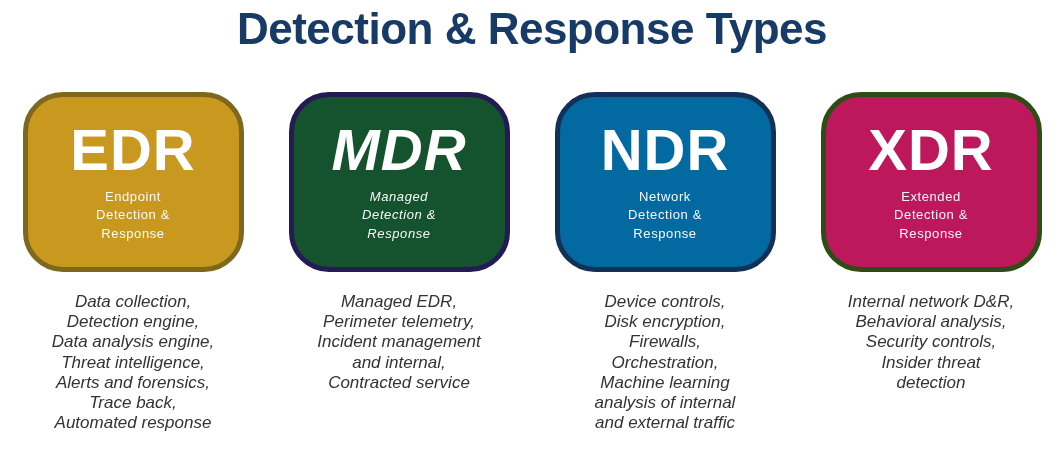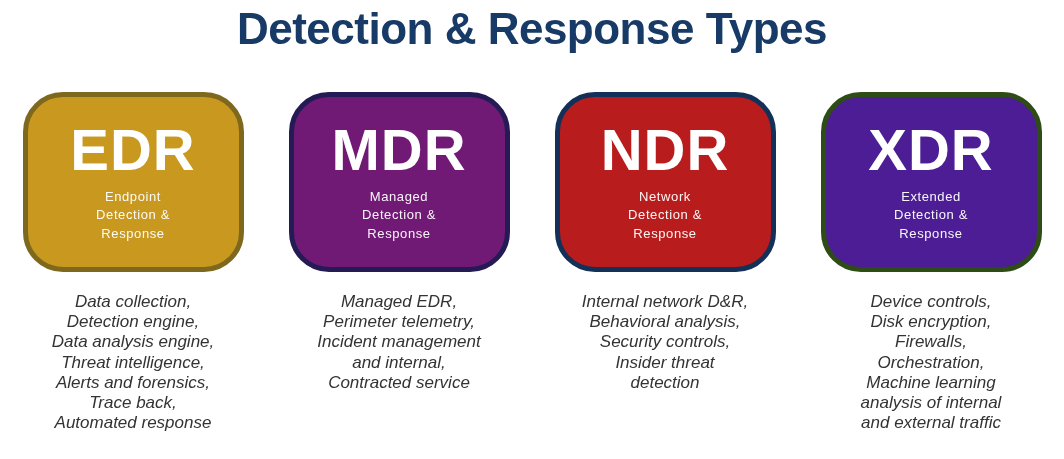--- a/index.html
+++ b/index.html
@@ -73,60 +73,60 @@
 
   <h1 class="title">Detection &amp; Response Types</h1>
 
   <div class="cards-row">
     <div class="card" style="background-color: rgb(200, 152, 31); border-color: rgb(125, 104, 30);">
       <div class="acronym">EDR</div>
       <div class="card-name">Endpoint
 Detection &amp;
 Response</div>
     </div>
-    <div class="card" style="background-color: #701a75; border-color: rgb(36, 27, 85);">
+    <div class="card" style="background-color: #14532d; border-color: rgb(36, 27, 85); font-style: italic;">
       <div class="acronym">MDR</div>
       <div class="card-name">Managed
 Detection &amp;
 Response</div>
     </div>
-    <div class="card" style="background-color: #b91c1c; border-color: rgb(19, 49, 88);">
+    <div class="card" style="background-color: #0369a1; border-color: rgb(19, 49, 88);">
       <div class="acronym">NDR</div>
       <div class="card-name">Network
 Detection &amp;
 Response</div>
     </div>
-    <div class="card" style="background-color: #4c1d95; border-color: rgb(46, 76, 22);">
+    <div class="card" style="background-color: #be185d; border-color: rgb(46, 76, 22);">
       <div class="acronym">XDR</div>
       <div class="card-name">Extended
 Detection &amp;
 Response</div>
     </div>
   </div>
 
   <div class="desc-row">
     <div class="features">Data collection,
 Detection engine,
 Data analysis engine,
 Threat intelligence,
 Alerts and forensics,
 Trace back,
 Automated response</div>
     <div class="features">Managed EDR,
 Perimeter telemetry,
 Incident management
 and internal,
 Contracted service</div>
-    <div class="features">Internal network D&amp;R,
-Behavioral analysis,
-Security controls,
-Insider threat
-detection</div>
     <div class="features">Device controls,
 Disk encryption,
 Firewalls,
 Orchestration,
 Machine learning
 analysis of internal
 and external traffic</div>
+    <div class="features">Internal network D&amp;R,
+Behavioral analysis,
+Security controls,
+Insider threat
+detection</div>
   </div>
 
 </div>
 
 </body></html>

